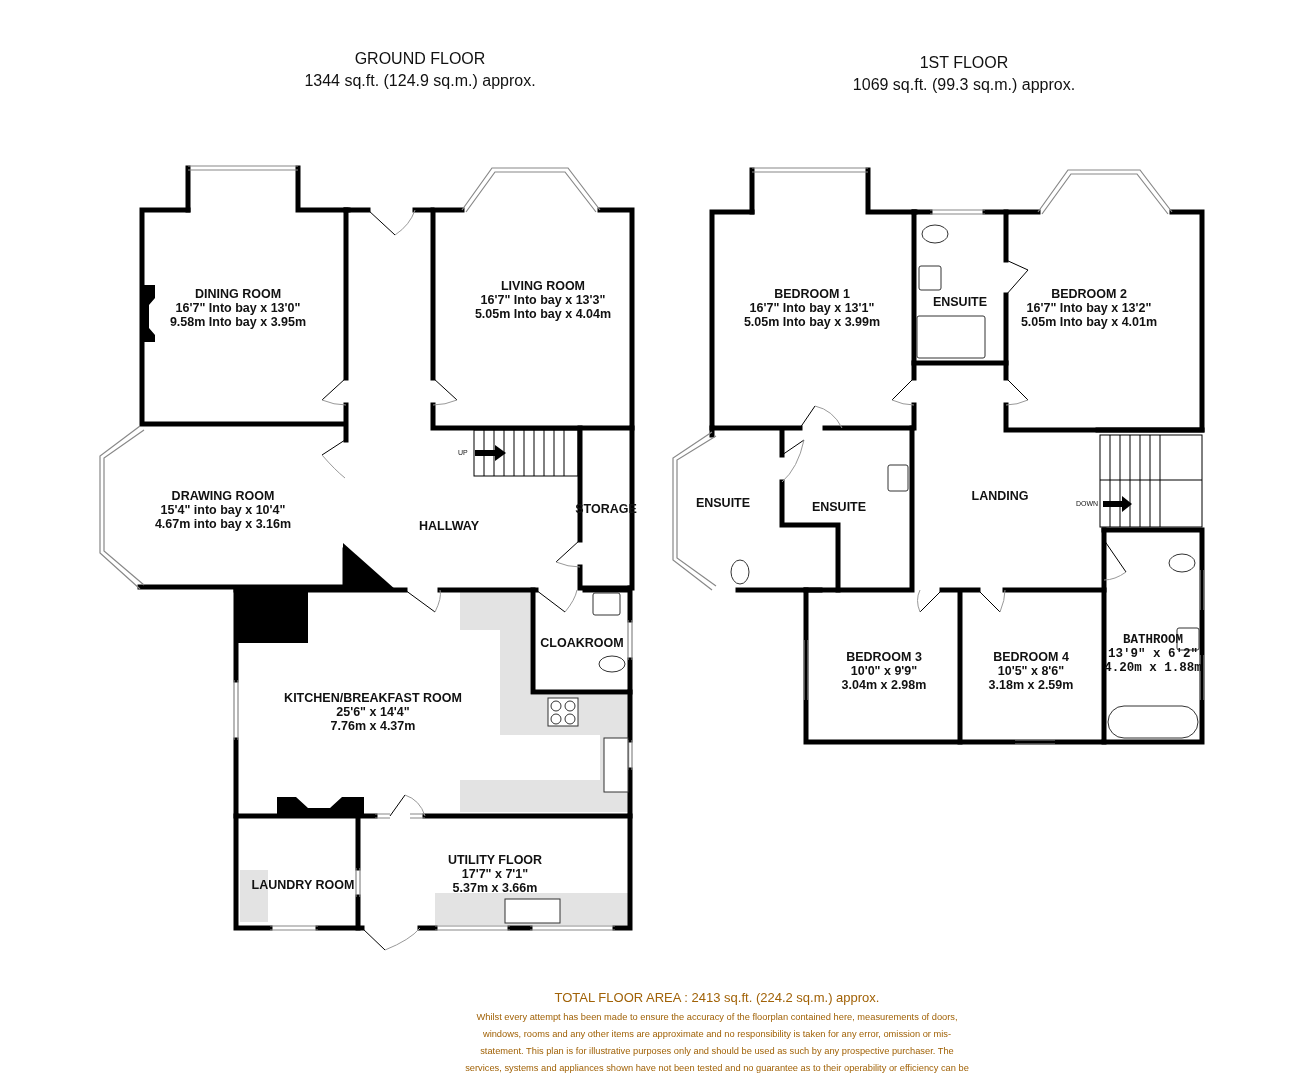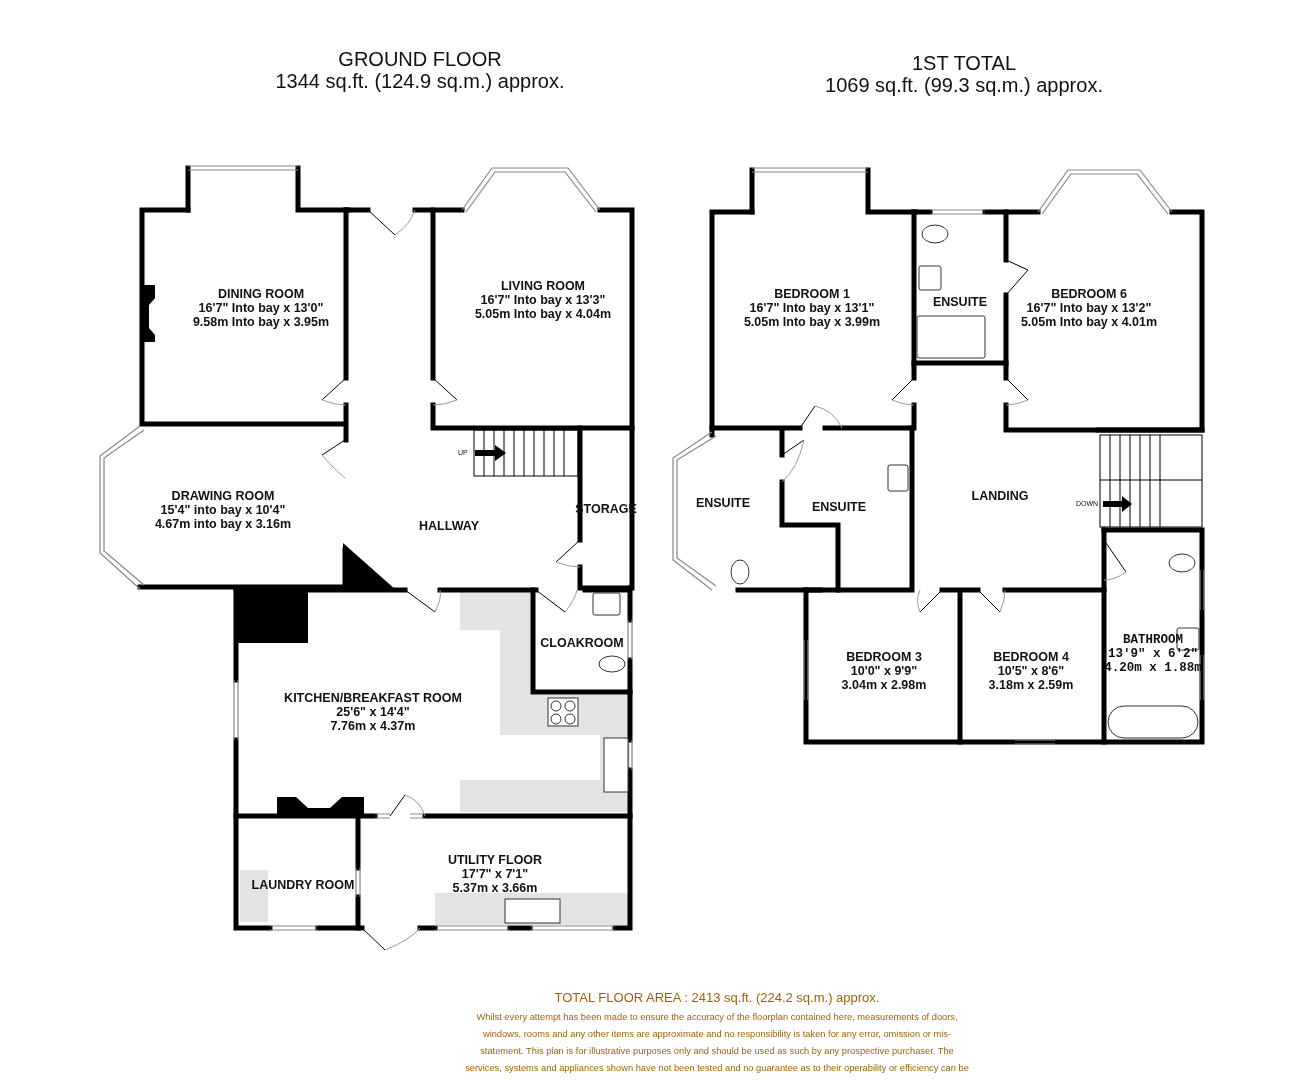--- a/index.html
+++ b/index.html
@@ -1,35 +1,35 @@
 <!DOCTYPE html>
 <html><head>
 <meta charset="utf-8">
 <style>
   html, body { margin:0; padding:0; background:#ffffff; }
   body { width:1305px; height:1080px; position:relative; overflow:hidden; font-family:"Liberation Sans", sans-serif; color:#111; }
-  .floor-title { position:absolute; text-align:center; font-size:20px; line-height:22px; color:#111; }
+  .floor-title { position:absolute; text-align:center; font-size:16px; line-height:22px; color:#111; }
   .floor-title .t { display:block; }
   svg.plan { position:absolute; left:0; top:0; }
   .room-label { position:absolute; text-align:center; font-weight:bold; font-size:12.5px; line-height:14px; color:#111; white-space:nowrap; transform:translateX(-50%); }
   .room-label span { display:block; }
   .stair-label { position:absolute; font-size:7px; color:#111; }
   .footer { position:absolute; left:462px; top:990px; width:510px; text-align:center; color:#a16207; }
   .footer .total { font-size:13px; margin-bottom:4px; }
   .footer .disc { font-size:9.3px; line-height:17px; }
 </style>
 </head>
 <body>
 
 <div class="floor-title" style="left:200px; top:48px; width:440px;">
   <span class="t">GROUND FLOOR</span>
   <span class="t">1344 sq.ft. (124.9 sq.m.) approx.</span>
 </div>
 <div class="floor-title" style="left:744px; top:52px; width:440px;">
-  <span class="t">1ST TOTAL</span>
+  <span class="t">1ST FLOOR</span>
   <span class="t">1069 sq.ft. (99.3 sq.m.) approx.</span>
 </div>
 
 <svg class="plan" width="1305" height="1080" viewBox="0 0 1305 1080" xmlns="http://www.w3.org/2000/svg">
 
   <g stroke="#000" fill="none">
 
     <g fill="#e3e3e3" stroke="none">
       <path d="M460 592 L530 592 L530 695 L630 695 L630 812 L460 812 L460 780 L600 780 L600 735 L500 735 L500 630 L460 630 Z"></path>
       <rect x="435" y="893" width="195" height="32"></rect>
@@ -189,21 +189,21 @@
       <ellipse cx="1182" cy="563" rx="13" ry="9"></ellipse>
       <rect x="1177" y="628" width="22" height="22" rx="2"></rect>
       <rect x="1108" y="706" width="90" height="32" rx="16"></rect>
     </g>
   </g>
 </svg>
 
 <div class="stair-label" style="left:458px; top:449px;">UP</div>
 <div class="stair-label" style="left:1076px; top:500px;">DOWN</div>
 
-<div class="room-label" style="left:261px; top:287px;">
+<div class="room-label" style="left:238px; top:287px;">
   <span>DINING ROOM</span>
   <span>16'7" Into bay x 13'0"</span>
   <span>9.58m Into bay x 3.95m</span>
 </div>
 <div class="room-label" style="left:543px; top:279px;">
   <span>LIVING ROOM</span>
   <span>16'7" Into bay x 13'3"</span>
   <span>5.05m Into bay x 4.04m</span>
 </div>
 <div class="room-label" style="left:223px; top:489px;">
@@ -236,21 +236,21 @@
 
 <div class="room-label" style="left:812px; top:287px;">
   <span>BEDROOM 1</span>
   <span>16'7" Into bay x 13'1"</span>
   <span>5.05m Into bay x 3.99m</span>
 </div>
 <div class="room-label" style="left:960px; top:295px;">
   <span>ENSUITE</span>
 </div>
 <div class="room-label" style="left:1089px; top:287px;">
-  <span>BEDROOM 6</span>
+  <span>BEDROOM 2</span>
   <span>16'7" Into bay x 13'2"</span>
   <span>5.05m Into bay x 4.01m</span>
 </div>
 <div class="room-label" style="left:723px; top:496px;">
   <span>ENSUITE</span>
 </div>
 <div class="room-label" style="left:839px; top:500px;">
   <span>ENSUITE</span>
 </div>
 <div class="room-label" style="left:1000px; top:489px;">

